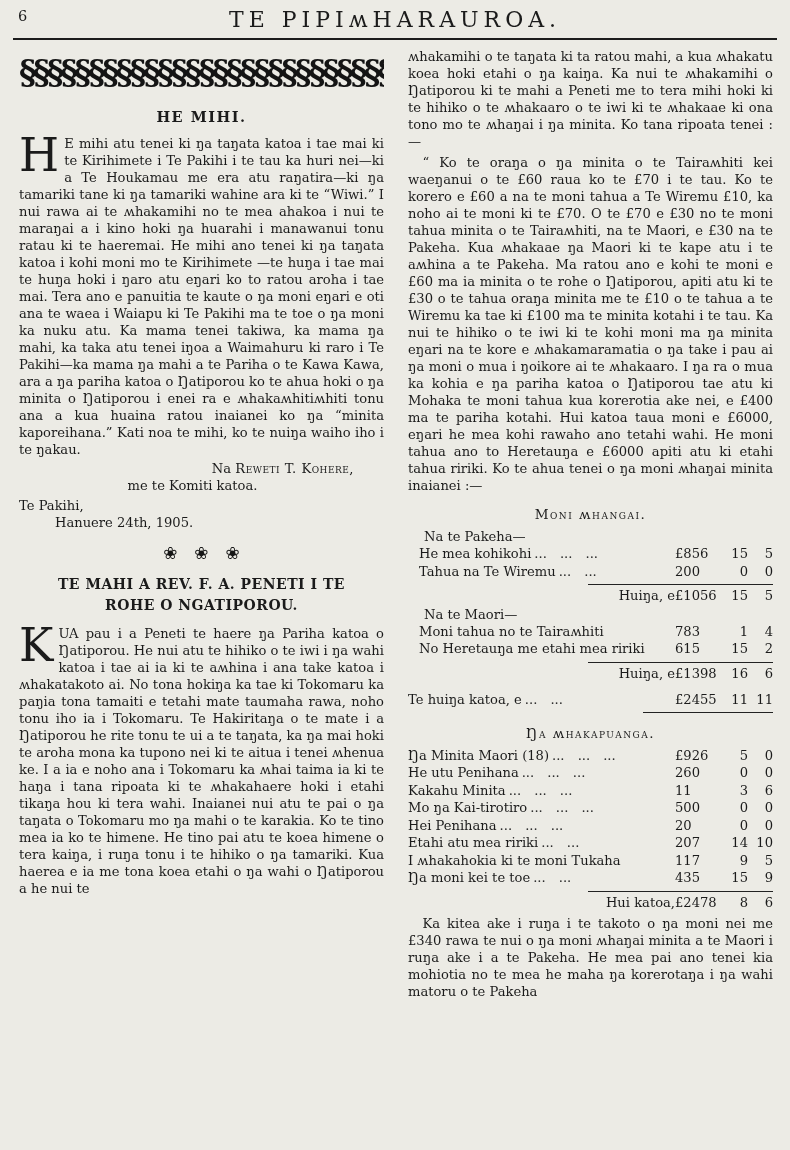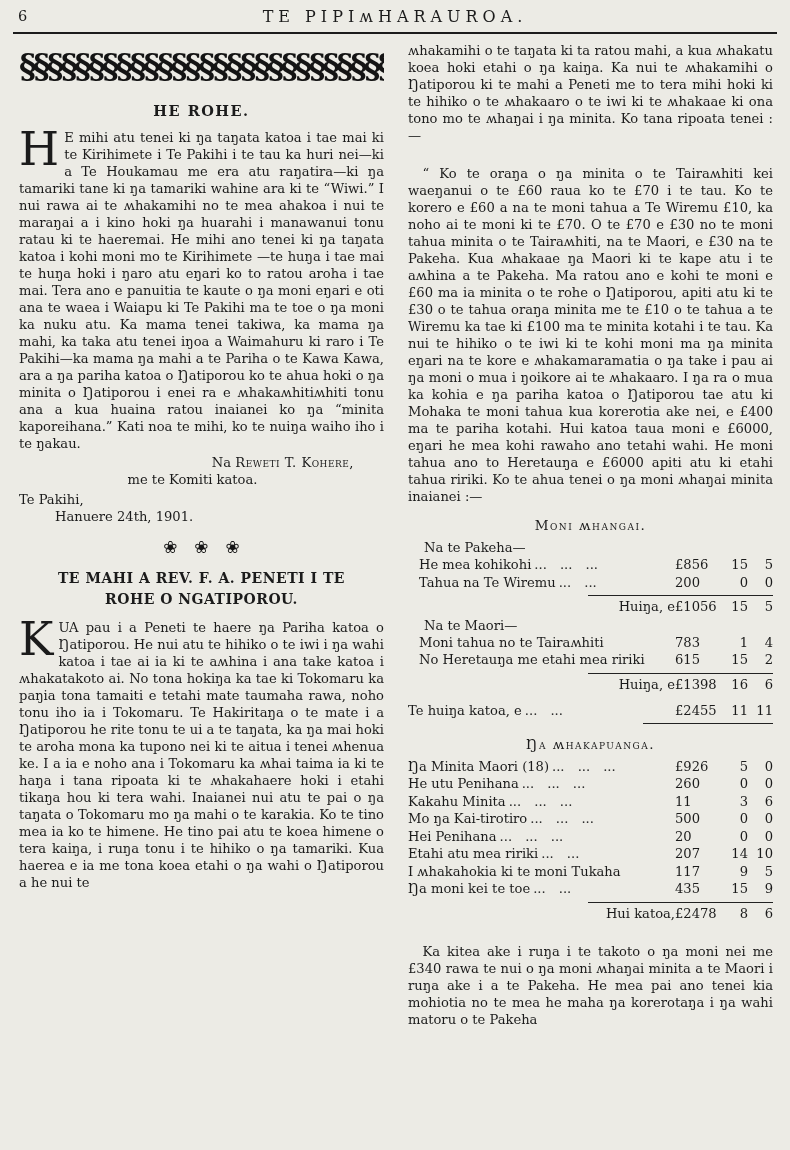--- a/index.html
+++ b/index.html
@@ -4,21 +4,21 @@
 <style>
   html,body{margin:0;padding:0;background:#e9e8e2;}
   .page{
     width:790px;height:1150px;box-sizing:border-box;position:relative;
     background:#ecebe5;color:#1b1b1b;overflow:hidden;
     font-family:"DejaVu Serif","DejaVu Sans",serif;
   }
   
   .hdr{position:relative;padding:7px 18px 2px;}
   .pgnum{position:absolute;left:18px;top:8px;font-size:14.5px;}
-  .mast{text-align:center;font-size:16px;letter-spacing:5px;white-space:nowrap;}
+  .mast{text-align:center;font-size:22px;letter-spacing:5px;white-space:nowrap;}
   .hrule{margin:4px 13px 0;border-top:2px solid #1c1c1c;}
   
   .cols{display:flex;gap:24px;padding:8px 17px 0 19px;}
   .col{flex:1;min-width:0;font-size:13.1px;line-height:17px;text-align:justify;}
   
   .ornament{
     margin:2px 0 4px;text-align:center;font-weight:bold;font-size:34px;line-height:44px;
     letter-spacing:-4px;white-space:nowrap;overflow:hidden;color:#141414;
   }
   .a-title{text-align:center;font-weight:bold;font-size:14.5px;letter-spacing:1.5px;margin:14px 0 10px;}
@@ -29,21 +29,21 @@
   .sig-name{font-variant:small-caps;letter-spacing:.5px;}
   .sig-role{text-align:center;padding-right:18px;}
   .place{margin-top:3px;text-align:left;}
   .place-date{padding-left:36px;text-align:left;}
   .fleurons{
     text-align:center;font-size:17px;margin:14px 0 4px;color:#161616;
     font-family:"DejaVu Sans","DejaVu Serif",sans-serif;
   }
   
   .indent1{text-indent:1.1em;}
-  .mt{margin-top:21px;}
+  .mt{margin-top:4px;}
   .tbl{margin:6px 0 2px;}
   .tbl-title{
     text-align:center;font-variant:small-caps;font-weight:normal;font-size:13.5px;
     letter-spacing:1.5px;margin:12px 0 5px;
   }
   .tgroup{margin:1px 16px 0;text-align:left;}
   .trow{display:flex;align-items:baseline;line-height:17.5px;text-align:left;}
   .trow.item{padding-left:11px;}
   .lbl{white-space:nowrap;}
   .dots{flex:1;white-space:nowrap;overflow:hidden;padding:0 3px;color:#2a2a2a;}
@@ -65,29 +65,29 @@
     <div class="mast">TE PIPIʍHARAUROA.</div>
   </div>
   <div class="hrule"></div>
 
   <div class="cols">
 
     <div class="col">
 
       <div class="ornament">§§§§§§§§§§§§§§§§§§§§§§§§§§§§§§§§</div>
 
-      <h2 class="a-title">HE ROHE.</h2>
+      <h2 class="a-title">HE MIHI.</h2>
 
       <p class="bp"><span class="dropcap">H</span><span>E mihi atu tenei ki ŋa taŋata katoa i tae mai ki te Kirihimete i Te Pakihi i te tau ka huri nei—ki a Te Houkamau me era atu raŋatira—ki ŋa tamariki tane ki ŋa tamariki wahine ara ki te “Wiwi.”  I nui rawa ai te ʍhakamihi no te mea ahakoa i nui te maraŋai a i kino hoki ŋa huarahi i manawanui tonu ratau ki te haeremai.  He mihi ano tenei ki ŋa taŋata katoa i kohi moni mo te Kirihimete —te huŋa i tae mai te huŋa hoki i ŋaro atu eŋari ko to ratou aroha i tae mai.  Tera ano e panuitia te kaute o ŋa moni eŋari e oti ana te waea i Waiapu ki Te Pakihi ma te toe o ŋa moni ka nuku atu.  Ka mama tenei takiwa, ka mama ŋa mahi, ka taka atu tenei iŋoa a Waimahuru ki raro i Te Pakihi—ka mama ŋa mahi a te Pariha o te Kawa Kawa, ara a ŋa pariha katoa o Ŋatiporou ko te ahua hoki o ŋa minita o Ŋatiporou i enei ra e ʍhakaʍhitiʍhiti tonu ana a kua huaina ratou inaianei ko ŋa “minita kaporeihana.”  Kati noa te mihi, ko te nuiŋa waiho iho i te ŋakau.</span></p>
 
       <div class="sig"><span>Na </span><span class="sig-name">Reweti T. Kohere,</span></div>
       <div class="sig-role">me te Komiti katoa.</div>
 
       <div class="place">Te Pakihi,</div>
-      <div class="place-date">Hanuere 24th, 1901.</div>
+      <div class="place-date">Hanuere 24th, 1905.</div>
 
       <div class="fleurons">❀ ❀ ❀</div>
 
       <h2 class="a2-title"><span>TE MAHI A REV. F. A. PENETI I TE</span><br><span>ROHE O NGATIPOROU.</span></h2>
 
       <p class="bp"><span class="dropcap">K</span><span>UA pau i a Peneti te haere ŋa Pariha katoa o Ŋatiporou.  He nui atu te hihiko o te iwi i ŋa wahi katoa i tae ai ia ki te aʍhina i ana take katoa i ʍhakatakoto ai.  No tona hokiŋa ka tae ki Tokomaru ka paŋia tona tamaiti e tetahi mate taumaha rawa, noho tonu iho ia i Tokomaru.  Te Hakiritaŋa o te mate i a Ŋatiporou he rite tonu te ui a te taŋata, ka ŋa mai hoki te aroha mona ka tupono nei ki te aitua i tenei ʍhenua ke.  I a ia e noho ana i Tokomaru ka ʍhai taima ia ki te haŋa i tana ripoata ki te ʍhakahaere hoki i etahi tikaŋa hou ki tera wahi.  Inaianei nui atu te pai o ŋa taŋata o Tokomaru mo ŋa mahi o te karakia.  Ko te tino mea ia ko te himene.  He tino pai atu te koea himene o tera kaiŋa, i ruŋa tonu i te hihiko o ŋa tamariki.  Kua haerea e ia me tona koea etahi o ŋa wahi o Ŋatiporou a he nui te</span></p>
 
     </div>
 
     <div class="col">

